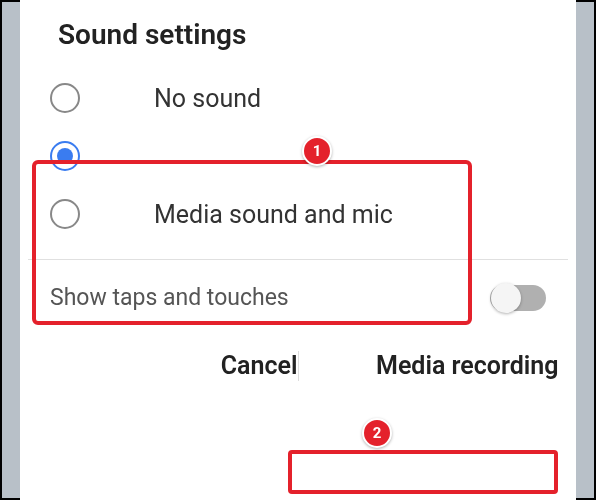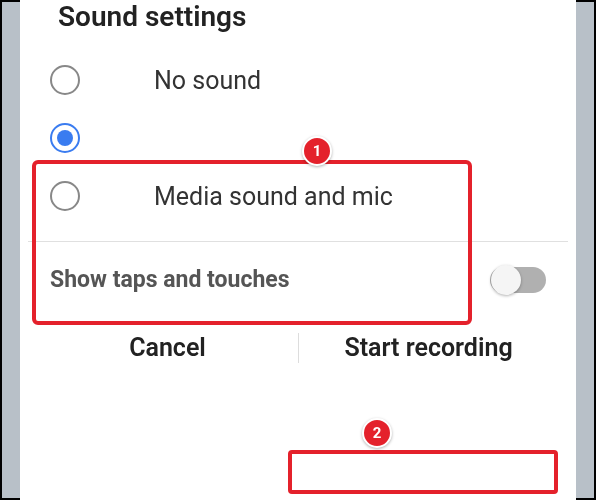--- a/index.html
+++ b/index.html
@@ -16,21 +16,21 @@
       top: 0; left: 0; right: 0; bottom: 0;
       border: 2px solid #000;
     }
     .dialog {
       position: absolute;
       left: 20px;
       top: 0;
       width: 556px;
       height: 500px;
       background: #fff;
-      padding: 0 0 0 0;
+      padding: 18px 0 0 0;
     }
     .title {
       font-size: 28px;
       font-weight: 600;
       color: #222;
       padding: 0 0 18px 38px;
     }
     .radio-group {
       padding-left: 20px;
     }
@@ -96,21 +96,20 @@
     .divider {
       height: 1px;
       background: #e0e0e0;
       margin: 16px 8px 0 8px;
     }
     .toggle-row {
       display: flex;
       align-items: center;
       justify-content: space-between;
       padding: 24px 30px 22px 30px;
-      font-weight: bold;
     }
     .toggle-label {
       font-size: 23px;
       color: #555;
     }
     .toggle {
       width: 56px;
       height: 26px;
       background: #b0b0b0;
       border-radius: 13px;
@@ -133,21 +132,21 @@
       justify-content: center;
       gap: 0;
       padding-top: 8px;
     }
     .btn {
       font-size: 25px;
       font-weight: 600;
       color: #222;
       padding: 10px 0;
       width: 260px;
-      text-align: center;
+      text-align: right;
       cursor: pointer;
     }
     .vdiv {
       width: 1px;
       height: 30px;
       background: #ddd;
     }
     .box-2 {
       position: absolute;
       left: 268px;
@@ -186,20 +185,20 @@
   <div class="toggle-row">
     <div class="toggle-label">Show taps and touches</div>
     <div class="toggle">
       <div class="toggle-knob"></div>
     </div>
   </div>
 
   <div class="button-row">
     <div class="btn">Cancel</div>
     <div class="vdiv"></div>
-    <div class="btn">Start recording</div>
+    <div class="btn">Media recording</div>
   </div>
 
   <div class="box-1"></div>
   <div class="box-2"></div>
   <div class="marker marker-1">1</div>
   <div class="marker marker-2">2</div>
 </div>
 
 </body></html>

